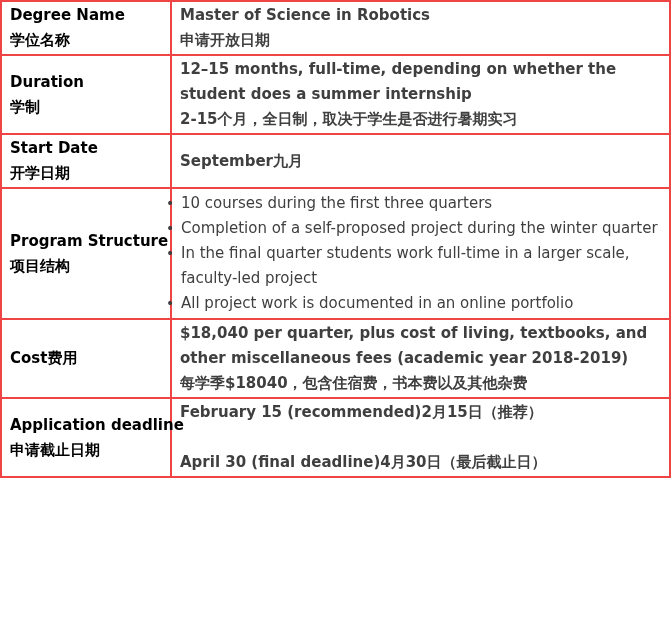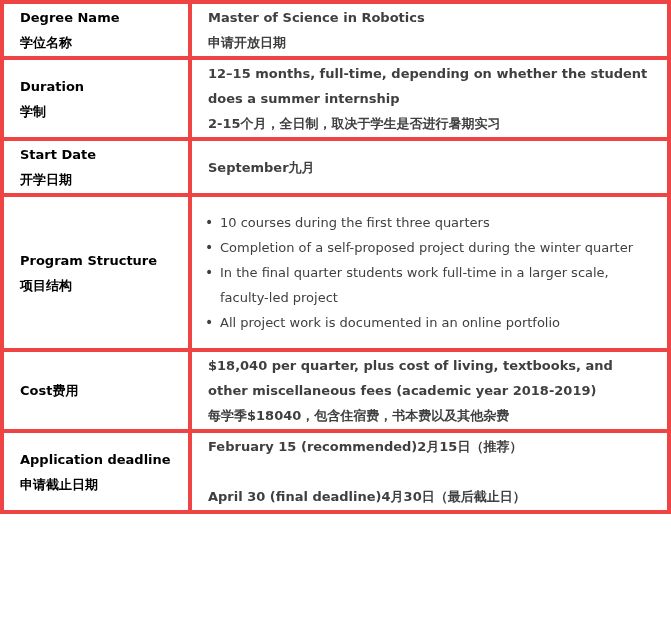--- a/index.html
+++ b/index.html
@@ -11,45 +11,45 @@
     width: 671px;
     font-family: "DejaVu Sans", "Liberation Sans", sans-serif;
   }
   table.info-table {
     border-collapse: collapse;
     table-layout: fixed;
     width: 671px;
     background: #ffffff;
   }
   table.info-table td {
-    border: 4px solid #ef4444;
+    border: 2px solid #ef4444;
     vertical-align: middle;
-    padding: 1px 16px;
-    font-size: 13px;
+    padding: 1px 8px;
+    font-size: 15px;
     line-height: 25px;
     overflow: visible;
     word-wrap: break-word;
   }
   td.label-cell {
     width: 152px;
     color: #000000;
     font-weight: bold;
   }
   td.value-cell {
     color: #3f3f3f;
   }
   .label-line {
     white-space: nowrap;
   }
   .value-line {
     max-width: 492px;
     font-weight: bold;
   }
   ul.bullet-list {
-    margin: 12px;
+    margin: 1px;
     padding: 0;
     list-style: none;
   }
   ul.bullet-list li {
     position: relative;
     max-width: 492px;
   }
   ul.bullet-list li::before {
     content: "\2022";
     position: absolute;

